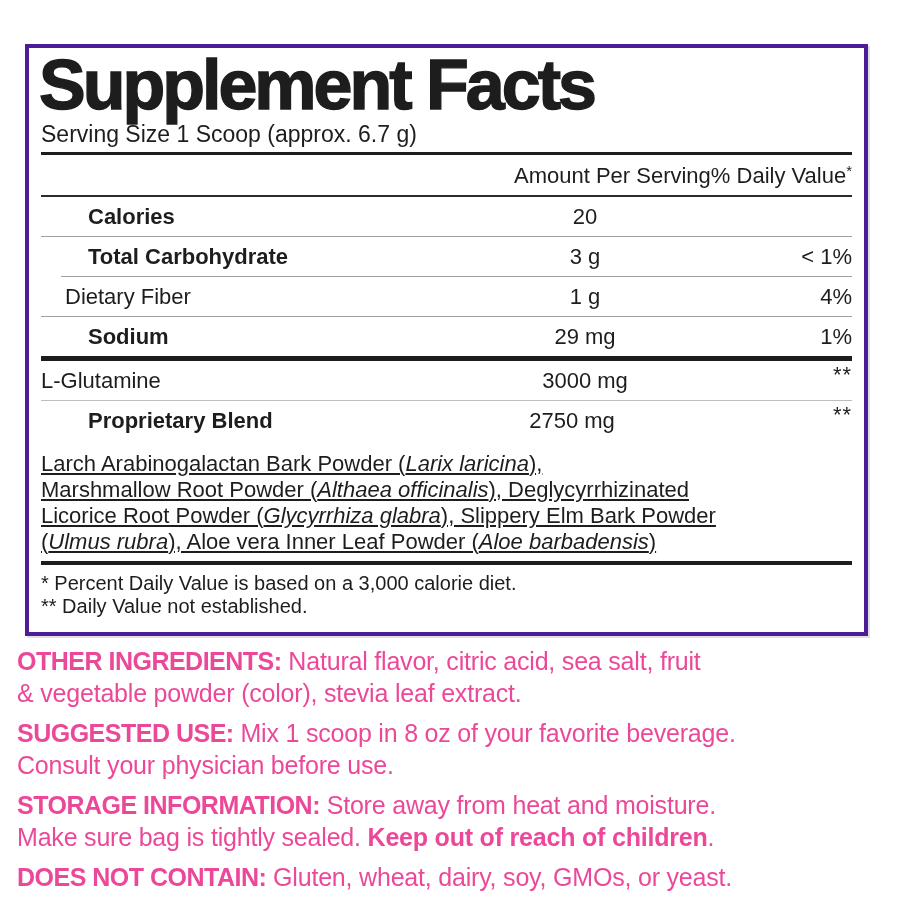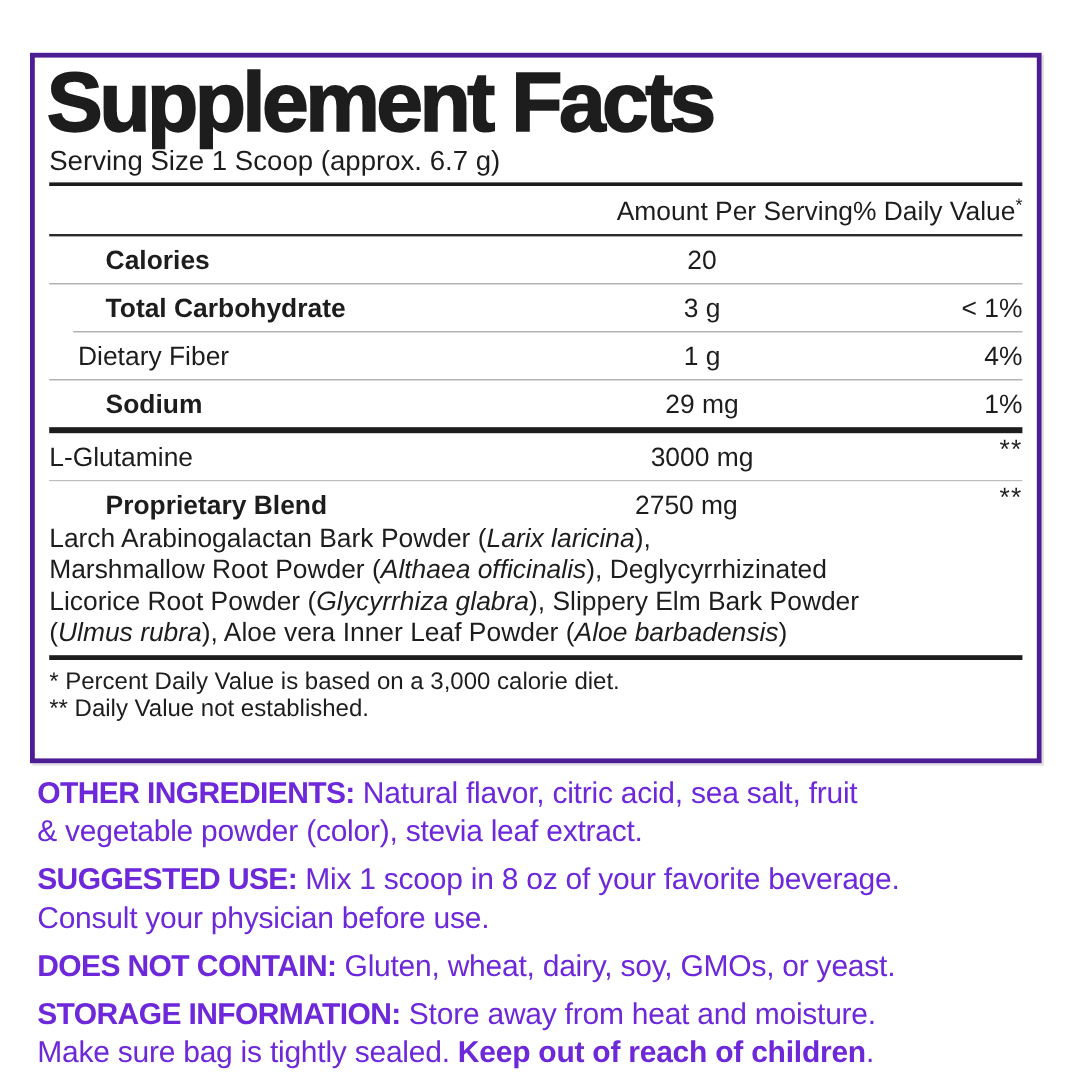--- a/index.html
+++ b/index.html
@@ -61,34 +61,35 @@
   .row .lbl.b { font-weight: bold; margin-left: 47px; }
   .row .lbl.indent { padding-left: 24px; }
   .row .amt { text-align: center; }
   .row .dv  { text-align: right; }
   .row .dv.raised { position: relative; top: -6px; letter-spacing: 1px; }
   .row.pb { padding-bottom: 0; gap: 13px; }
 
   .blend {
     font-size: 22px;
     line-height: 26px;
-    margin-top: 3px;
+    margin-top: 18px;
+    text-decoration: underline;
   }
 
   .footnotes { font-size: 20px; line-height: 23px; padding-top: 7px; }
 
   
   .info {
     position: absolute;
-    left: 31px; top: 645px;
+    left: 17px; top: 645px;
     width: 866px;
     font-size: 25px;
     line-height: 32px;
     letter-spacing: -0.2px;
-    color: #6d28d9;
+    color: #ec4899;
   }
   .info p { margin: 0 0 8px 0; }
   .info .lead { font-weight: bold; letter-spacing: -0.5px; }
   .info .bold-run { font-weight: bold; }
 </style>
 </head>
 <body>
 
 <div class="facts-box">
 
@@ -158,15 +159,15 @@
   <div class="footnotes">
     <div>* Percent Daily Value is based on a 3,000 calorie diet.</div>
     <div>** Daily Value not established.</div>
   </div>
 
 </div>
 
 <div class="info">
   <p><span class="lead">OTHER INGREDIENTS:</span><span><span> Natural flavor, citric acid, sea salt, fruit</span><br><span>&amp; vegetable powder (color), stevia leaf extract.</span></span></p>
   <p><span class="lead">SUGGESTED USE:</span><span><span> Mix 1 scoop in 8 oz of your favorite beverage.</span><br><span>Consult your physician before use.</span></span></p>
+  <p><span class="lead">STORAGE INFORMATION:</span><span><span> Store away from heat and moisture.</span><br><span>Make sure bag is tightly sealed. </span><span class="bold-run">Keep out of reach of children</span><span>.</span></span></p>
   <p><span class="lead">DOES NOT CONTAIN:</span><span><span> Gluten, wheat, dairy, soy, GMOs, or yeast.</span></span></p>
-  <p><span class="lead">STORAGE INFORMATION:</span><span><span> Store away from heat and moisture.</span><br><span>Make sure bag is tightly sealed. </span><span class="bold-run">Keep out of reach of children</span><span>.</span></span></p>
 </div>
 
 </body></html>

